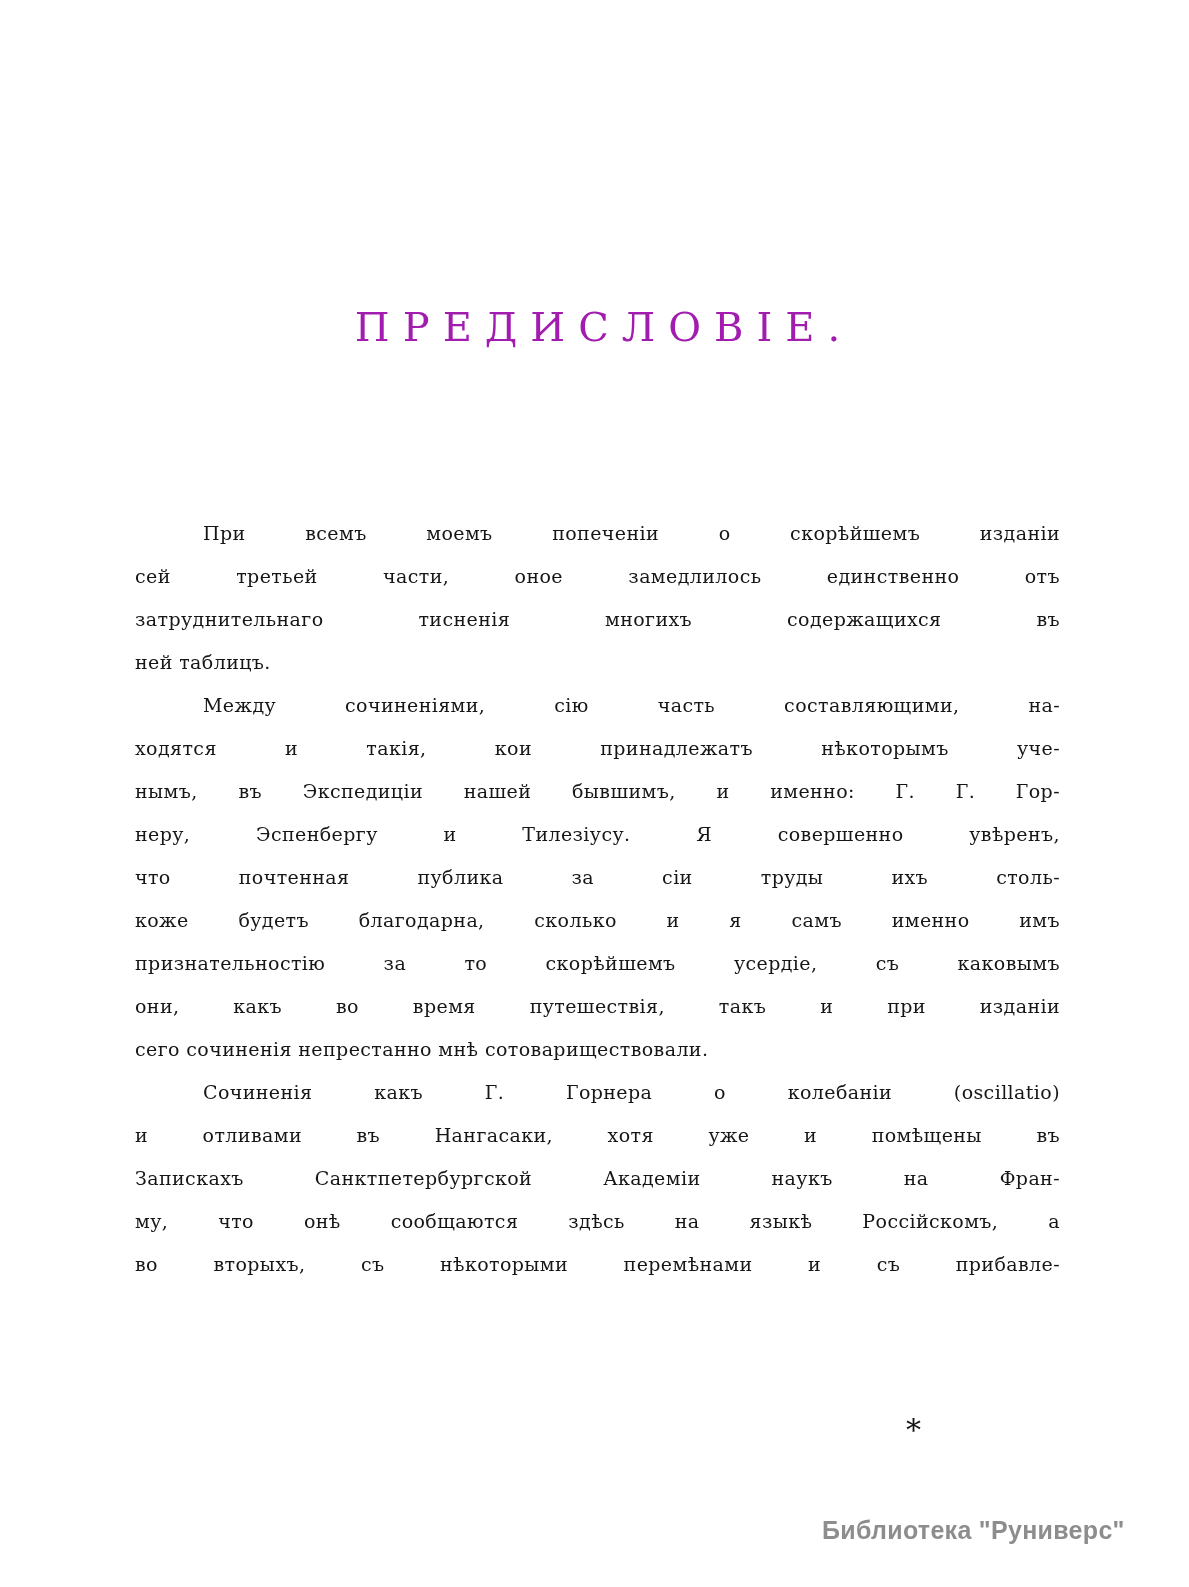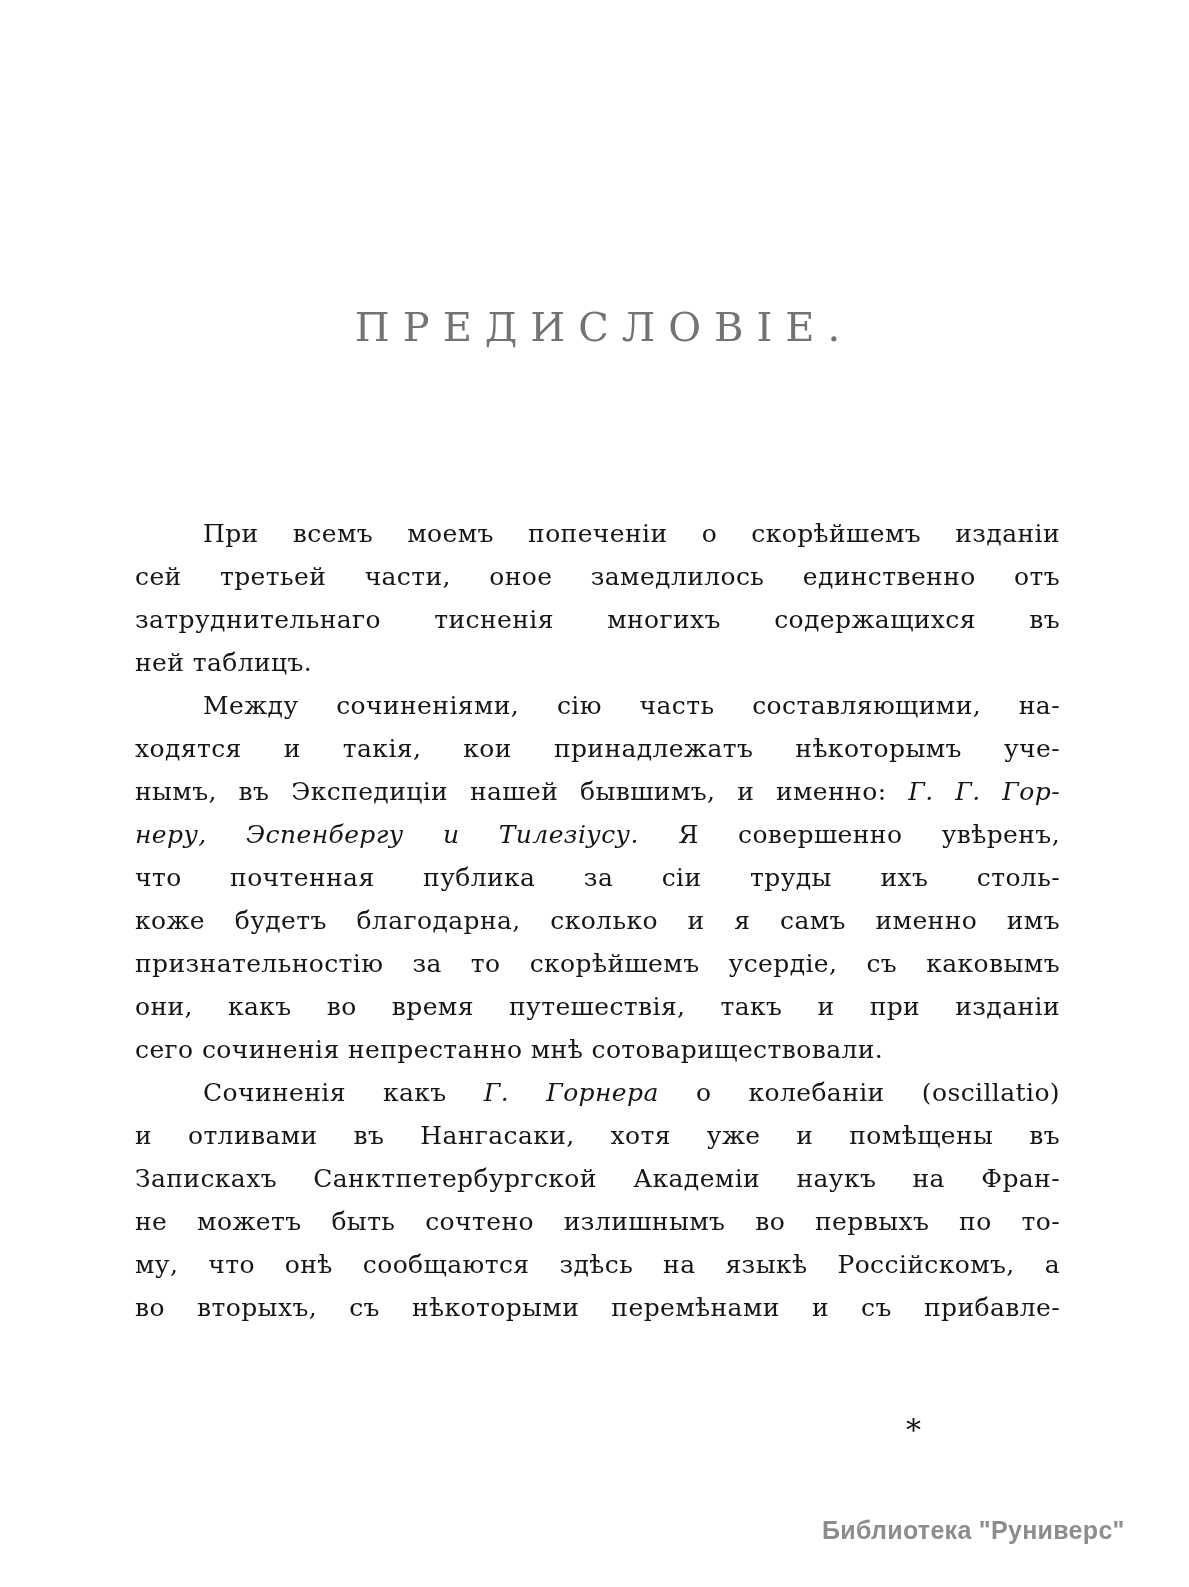--- a/index.html
+++ b/index.html
@@ -21,47 +21,46 @@
     top: 304px;
     left: 135px;
     width: 925px;
     margin: 0;
     text-align: center;
     font-size: 40px;
     font-weight: normal;
     letter-spacing: 13px;
     text-indent: 13px; 
     white-space: nowrap;
-    color: #737373;
+    color: #a21caf;
   }
   .text-block {
     position: absolute;
     left: 135px;
     top: 512px;
     width: 925px;
-    font-size: 25px;
+    font-size: 19px;
     line-height: 43px;
     letter-spacing: 0.4px;
   }
   .line {
     text-align: justify;
     text-align-last: justify;
     -moz-text-align-last: justify;
     height: 43px;
     white-space: normal;
   }
   .line.indent {
     text-indent: 68px;
   }
   .line.lastline {
     text-align-last: left;
     -moz-text-align-last: left;
   }
   .italic {
-    font-style: italic;
   }
   .sig-mark {
     position: absolute;
     top: 1412px;
     left: 906px;
     font-size: 30px;
     color: #141414;
   }
   .watermark {
     position: absolute;
@@ -94,21 +93,20 @@
     <div class="line"><span class="italic">неру, Эспенбергу и Тилезіусу.</span><span> Я совершенно увѣренъ,</span></div>
     <div class="line">что почтенная публика за сіи труды ихъ столь-</div>
     <div class="line">коже будетъ благодарна, сколько и я самъ именно имъ</div>
     <div class="line">признательностію за то скорѣйшемъ усердіе, съ каковымъ</div>
     <div class="line">они, какъ во время путешествія, такъ и при изданіи</div>
     <div class="line lastline">сего сочиненія непрестанно мнѣ сотовариществовали.</div>
 
     <div class="line indent"><span>Сочиненія какъ </span><span class="italic">Г. Горнера</span><span> о колебаніи (oscillatio)</span></div>
     <div class="line">и отливами въ Нангасаки, хотя уже и помѣщены въ</div>
     <div class="line">Запискахъ Санктпетербургской Академіи наукъ на Фран-</div>
-    <div class="line">не можетъ быть сочтено излишнымъ во первыхъ по то-</div>
     <div class="line">му, что онѣ сообщаются здѣсь на языкѣ Россійскомъ, а</div>
     <div class="line">во вторыхъ, съ нѣкоторыми перемѣнами и съ прибавле-</div>
 
   </div>
 
   <div class="sig-mark">*</div>
 
   <div class="watermark">Библиотека "Руниверс"</div>
 
 </div>

